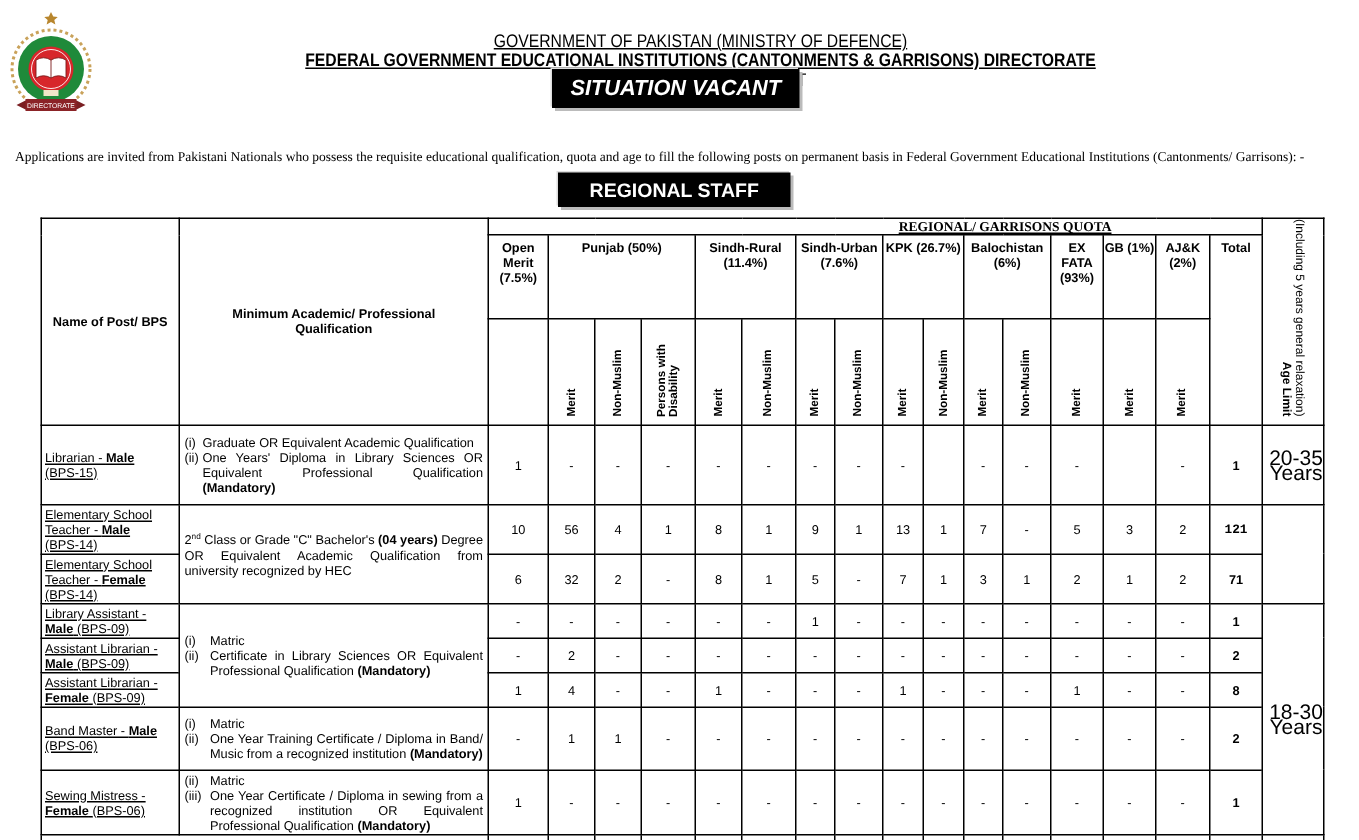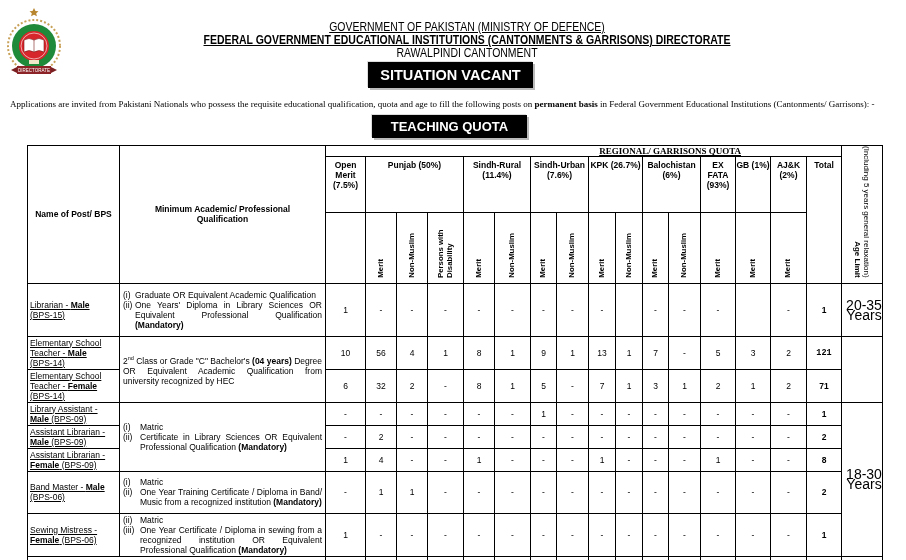--- a/index.html
+++ b/index.html
@@ -7,25 +7,25 @@
   body { position: relative; font-family: "Liberation Sans", sans-serif; color: #000; }
 
   .logo { position: absolute; left: 5px; top: 6px; width: 58px; height: 84px; }
 
   .hdr { position: absolute; left: 0; width: 906px; text-align: center; font-family: "Liberation Sans", sans-serif; font-size: 12.2px; line-height: 14px; transform: scaleX(0.86); transform-origin: center; }
   .hdr.l1 { top: 20px; left: 14px; text-decoration: underline; }
   .hdr.l2 { top: 33px; left: 14px; text-decoration: underline; font-weight: bold; }
   .hdr.l3 { top: 46px; left: 14px; }
 
   .banner { position: absolute; background: #000; color: #fff; font-weight: bold; text-align: center; box-shadow: 2px 2px 0 #bbb, -1px -1px 0 #ddd; font-family: "Liberation Sans", sans-serif; }
-  .banner.sv { left: 368px; top: 62px; width: 165px; height: 26px; font-size: 14.5px; line-height: 26px; }
+  .banner.sv { left: 368px; top: 46px; width: 165px; height: 26px; font-size: 14.5px; line-height: 26px; font-style: italic; }
   .banner.ts { left: 372px; top: 115px; width: 155px; height: 23px; font-size: 13px; line-height: 23px; }
 
   .intro { position: absolute; left: 10px; top: 99px; width: 890px; font-family: "Liberation Serif", serif; font-size: 9px; line-height: 11px; }
-  .intro b { font-weight: bold; }
+  .intro b { font-weight: normal; }
 
   table.vac { position: absolute; left: 27px; top: 145px; border-collapse: collapse; table-layout: fixed; font-family: "Liberation Sans", sans-serif; font-size: 8px; }
   table.vac td, table.vac th { border: 1px solid #000; text-align: center; vertical-align: middle; font-weight: normal; padding: 0; overflow: hidden; }
   table.vac th { font-weight: bold; }
   .regional { font-family: "Liberation Serif", serif; font-size: 9px; text-decoration: underline; font-weight: bold; text-align: right !important; padding-right: 100px !important; }
   .prov { font-size: 8.5px; line-height: 10px; vertical-align: top !important; padding-top: 3px !important; }
   .vert { height: 70px; vertical-align: bottom !important; }
   .vert span { display: inline-block; writing-mode: vertical-rl; transform: rotate(180deg); font-size: 7.8px; line-height: 8.5px; font-weight: bold; padding: 3px 0; text-align: left; }
   .age-vert span { writing-mode: vertical-rl; transform: rotate(180deg); display: inline-block; font-size: 8px; line-height: 9px; text-align: left; font-weight: bold; }
   .age-vert span .sub { font-weight: normal; }
@@ -59,21 +59,21 @@
 </svg>
 
 <div class="hdr l1">GOVERNMENT OF PAKISTAN (MINISTRY OF DEFENCE)</div>
 <div class="hdr l2">FEDERAL GOVERNMENT EDUCATIONAL INSTITUTIONS (CANTONMENTS &amp; GARRISONS) DIRECTORATE</div>
 <div class="hdr l3">RAWALPINDI CANTONMENT</div>
 
 <div class="banner sv">SITUATION VACANT</div>
 
 <div class="intro"><span>Applications are invited from Pakistani Nationals who possess the requisite educational qualification, quota and age to fill the following posts on </span><b>permanent basis</b><span> in Federal Government Educational Institutions (Cantonments/ Garrisons): -</span></div>
 
-<div class="banner ts">TEACHING QUOTA</div>
+<div class="banner ts">REGIONAL STAFF</div>
 
 <table class="vac">
   <colgroup>
     <col style="width:92px">
       <col style="width:206px">
     <col style="width:40px">
       <col style="width:31px">
       <col style="width:31px">
       <col style="width:36px">
     <col style="width:31px">

